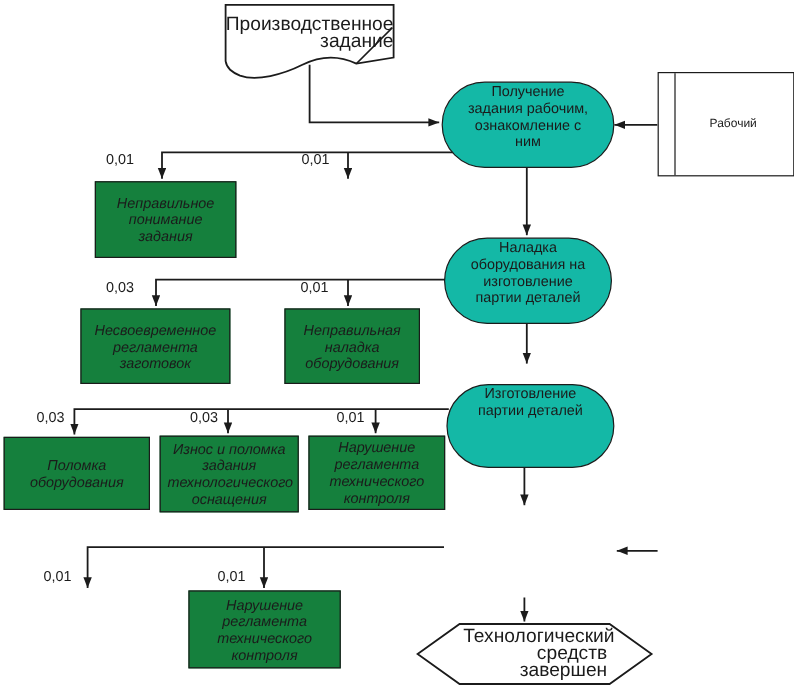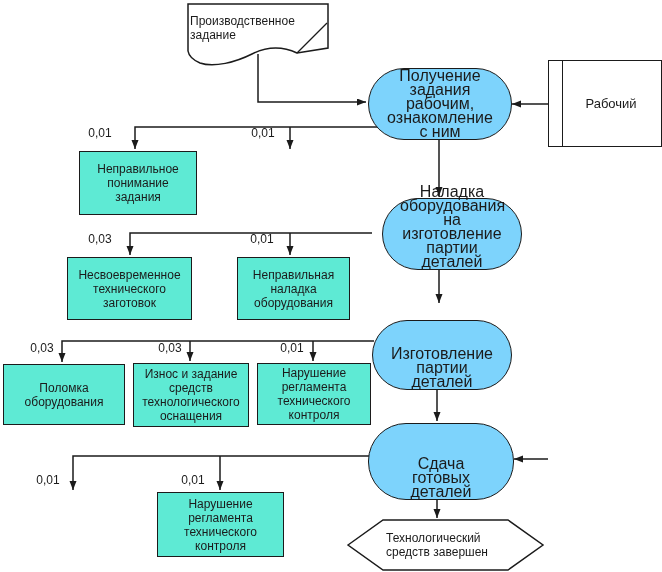--- a/index.html
+++ b/index.html
@@ -3,46 +3,46 @@
 <meta charset="utf-8">
 <style>
   html,body{margin:0;padding:0;background:#fff;}
   #stage{
     position:relative;width:662px;height:572px;background:#fff;
     font-family:"Liberation Sans","DejaVu Sans",sans-serif;
     color:#1b1b1b;overflow:hidden;
   }
   #wires{position:absolute;left:0;top:0;}
   .fbox{
-    position:absolute;border:1.5px solid #1b1b1b;background:#5eead4;
+    position:absolute;border:1.5px solid #1b1b1b;background:#15803d;
     display:flex;align-items:center;justify-content:center;text-align:center;
-    font-size:12px;line-height:14px;
+    font-size:12px;line-height:14px;font-style:italic;
   }
   .fbox .lbl{display:inline-block;}
   .stadium{
-    position:absolute;border:1.5px solid #1b1b1b;background:#7dd3fc;border-radius:38px;
-    display:flex;align-items:flex-end;justify-content:center;text-align:center;
-    font-size:16px;line-height:14px;
+    position:absolute;border:1.5px solid #1b1b1b;background:#14b8a6;border-radius:38px;
+    display:flex;align-items:flex-start;justify-content:center;text-align:center;
+    font-size:12px;line-height:14px;
   }
   .stadium .lbl{display:inline-block;}
   .actor{
     position:absolute;border:1.6px solid #1b1b1b;background:#fff;
     display:flex;align-items:center;justify-content:center;text-align:center;
-    font-size:13px;
+    font-size:10px;
   }
   .actor::before{
     content:"";position:absolute;left:13px;top:0;bottom:0;
     border-right:1.5px solid #1b1b1b;
   }
   .prob{
     position:absolute;width:40px;text-align:center;font-size:12px;line-height:14px;
   }
   .freefloat{
     position:absolute;display:flex;align-items:center;justify-content:center;
-    text-align:left;font-size:12px;line-height:14px;
+    text-align:right;font-size:16px;line-height:14px;
   }
 </style>
 </head>
 <body>
 
 <div id="stage">
 
   <svg id="wires" width="662" height="572" viewBox="0 0 662 572">
     <defs>
       <marker id="ah" markerWidth="12" markerHeight="10" refX="9" refY="3.5" orient="auto" markerUnits="userSpaceOnUse">
@@ -77,48 +77,45 @@
     <polyline points="220,456 220,490" fill="none" stroke="#1b1b1b" stroke-width="1.5" marker-end="url(#ah)"></polyline>
   </svg>
 
   <div class="freefloat" style="left:190px;top:10px;width:136px;height:36px">
     <span class="lbl">Производственное задание</span>
   </div>
 
   <div class="stadium" style="left:368px;top:68px;width:142px;height:70px">
     <span class="lbl" style="width:108px">Получение задания рабочим, ознакомление с ним</span>
   </div>
-  <div class="stadium" style="left:382px;top:198px;width:138px;height:70px">
+  <div class="stadium" style="left:370px;top:198px;width:138px;height:70px">
     <span class="lbl" style="width:104px">Наладка оборудования на изготовление партии деталей</span>
   </div>
   <div class="stadium" style="left:372px;top:320px;width:138px;height:68px">
     <span class="lbl" style="width:110px">Изготовление партии деталей</span>
-  </div>
-  <div class="stadium" style="left:368px;top:423px;width:144px;height:75px">
-    <span class="lbl" style="width:100px">Сдача готовых деталей</span>
   </div>
 
   <div class="actor" style="left:548px;top:60px;width:112px;height:85px">
     <span class="lbl" style="padding-left:12px">Рабочий</span>
   </div>
 
   <div class="fbox" style="left:79px;top:151px;width:116px;height:62px">
     <span class="lbl" style="width:92px">Неправильное понимание задания</span>
   </div>
   <div class="fbox" style="left:67px;top:257px;width:123px;height:61px">
-    <span class="lbl" style="width:105px">Несвоевременное технического заготовок</span>
+    <span class="lbl" style="width:105px">Несвоевременное регламента заготовок</span>
   </div>
   <div class="fbox" style="left:237px;top:257px;width:111px;height:61px">
     <span class="lbl" style="width:86px">Неправильная наладка оборудования</span>
   </div>
   <div class="fbox" style="left:3px;top:364px;width:120px;height:59px">
     <span class="lbl" style="width:90px">Поломка оборудования</span>
   </div>
   <div class="fbox" style="left:133px;top:363px;width:114px;height:62px">
-    <span class="lbl" style="width:103px">Износ и задание средств технологического оснащения</span>
+    <span class="lbl" style="width:103px">Износ и поломка задания технологического оснащения</span>
   </div>
   <div class="fbox" style="left:257px;top:363px;width:112px;height:60px">
     <span class="lbl" style="width:82px">Нарушение регламента технического контроля</span>
   </div>
   <div class="fbox" style="left:157px;top:492px;width:125px;height:63px">
     <span class="lbl" style="width:82px">Нарушение регламента технического контроля</span>
   </div>
 
   <div class="prob" style="left:80px;top:126px">0,01</div>
   <div class="prob" style="left:243px;top:126px">0,01</div>

